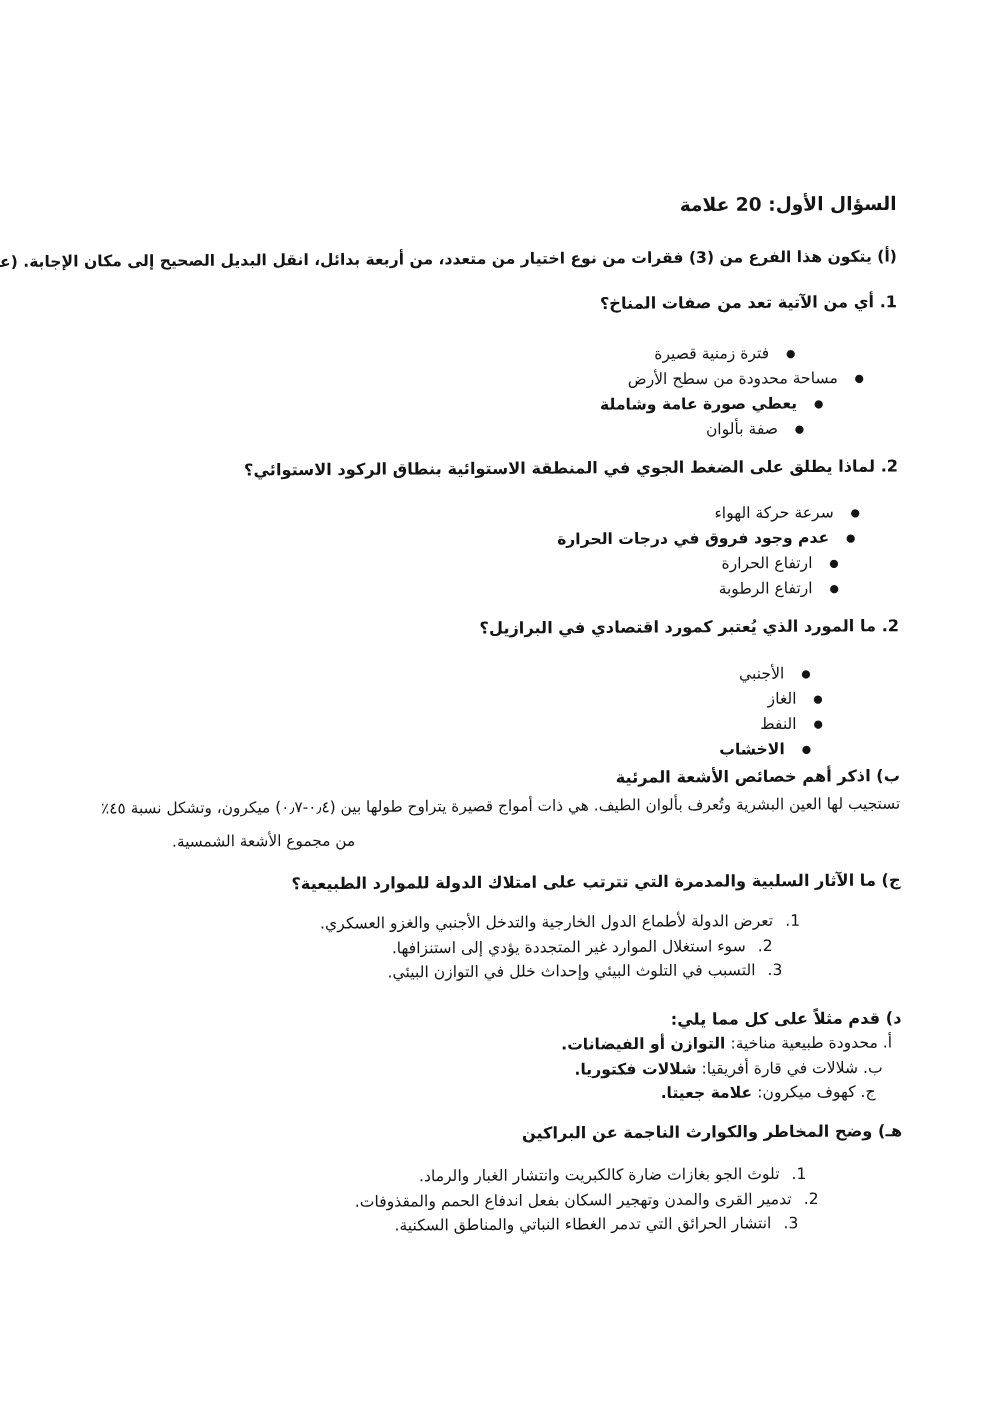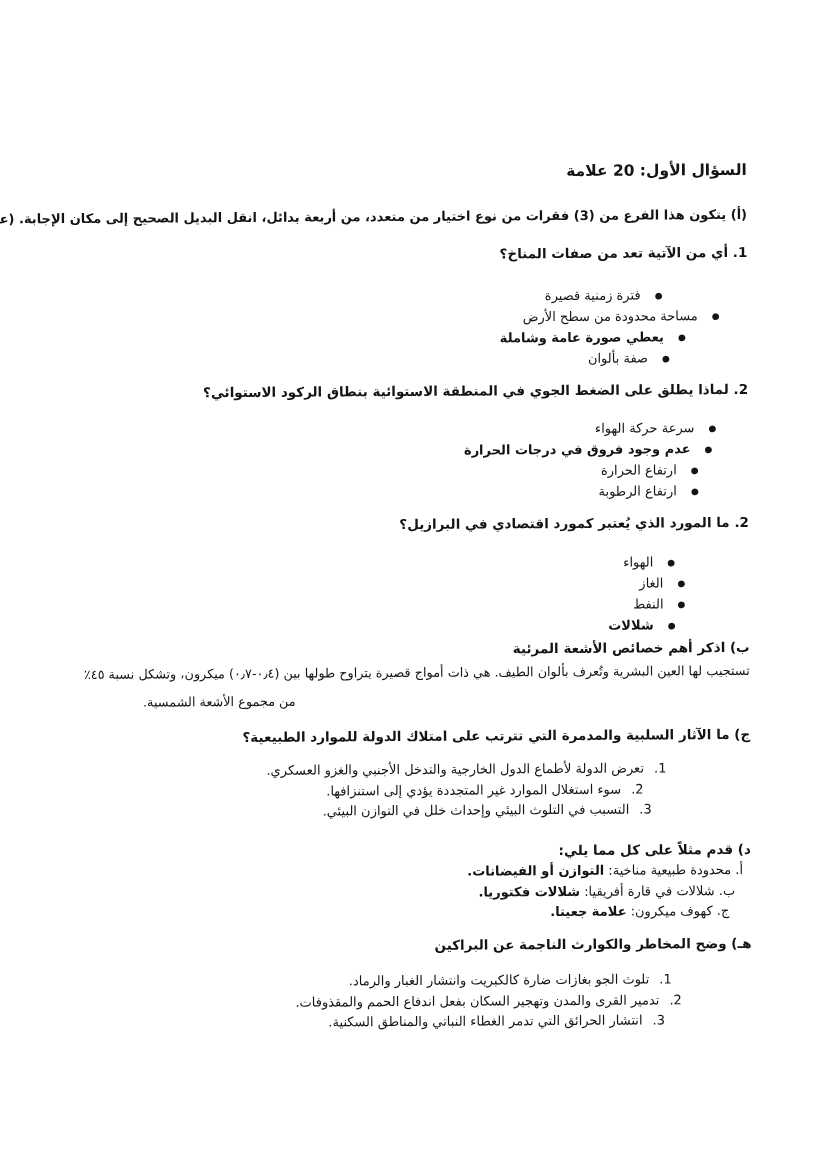--- a/index.html
+++ b/index.html
@@ -111,30 +111,30 @@
       <span class="bullet">●</span><span>ارتفاع الحرارة</span>
     </div>
     <div class="opt">
       <span class="bullet">●</span><span>ارتفاع الرطوبة</span>
     </div>
   </div>
 
   <div class="blk q-header" id="q3-header">2. ما المورد الذي يُعتبر كمورد اقتصادي في البرازيل؟</div>
   <div class="blk opt-list" id="q3-options">
     <div class="opt">
-      <span class="bullet">●</span><span>الهواء</span>
+      <span class="bullet">●</span><span>الأجنبي</span>
     </div>
     <div class="opt">
       <span class="bullet">●</span><span>الغاز</span>
     </div>
     <div class="opt">
       <span class="bullet">●</span><span>النفط</span>
     </div>
     <div class="opt">
-      <span class="bullet">●</span><span class="bold">شلالات</span>
+      <span class="bullet">●</span><span class="bold">الاخشاب</span>
     </div>
   </div>
 
   <div class="blk sec-header" id="b-header">ب) اذكر أهم خصائص الأشعة المرئية</div>
   <div class="blk nowrap" id="b-line1">تستجيب لها العين البشرية وتُعرف بألوان الطيف. هي ذات أمواج قصيرة يتراوح طولها بين (٠٫٤-٠٫٧) ميكرون، وتشكل نسبة ٤٥٪</div>
   <div class="blk" id="b-line2">من مجموع الأشعة الشمسية.</div>
 
   <div class="blk sec-header" id="c-header">ج) ما الآثار السلبية والمدمرة التي تترتب على امتلاك الدولة للموارد الطبيعية؟</div>
   <div class="blk" id="c-list">
     <div class="list-item">

